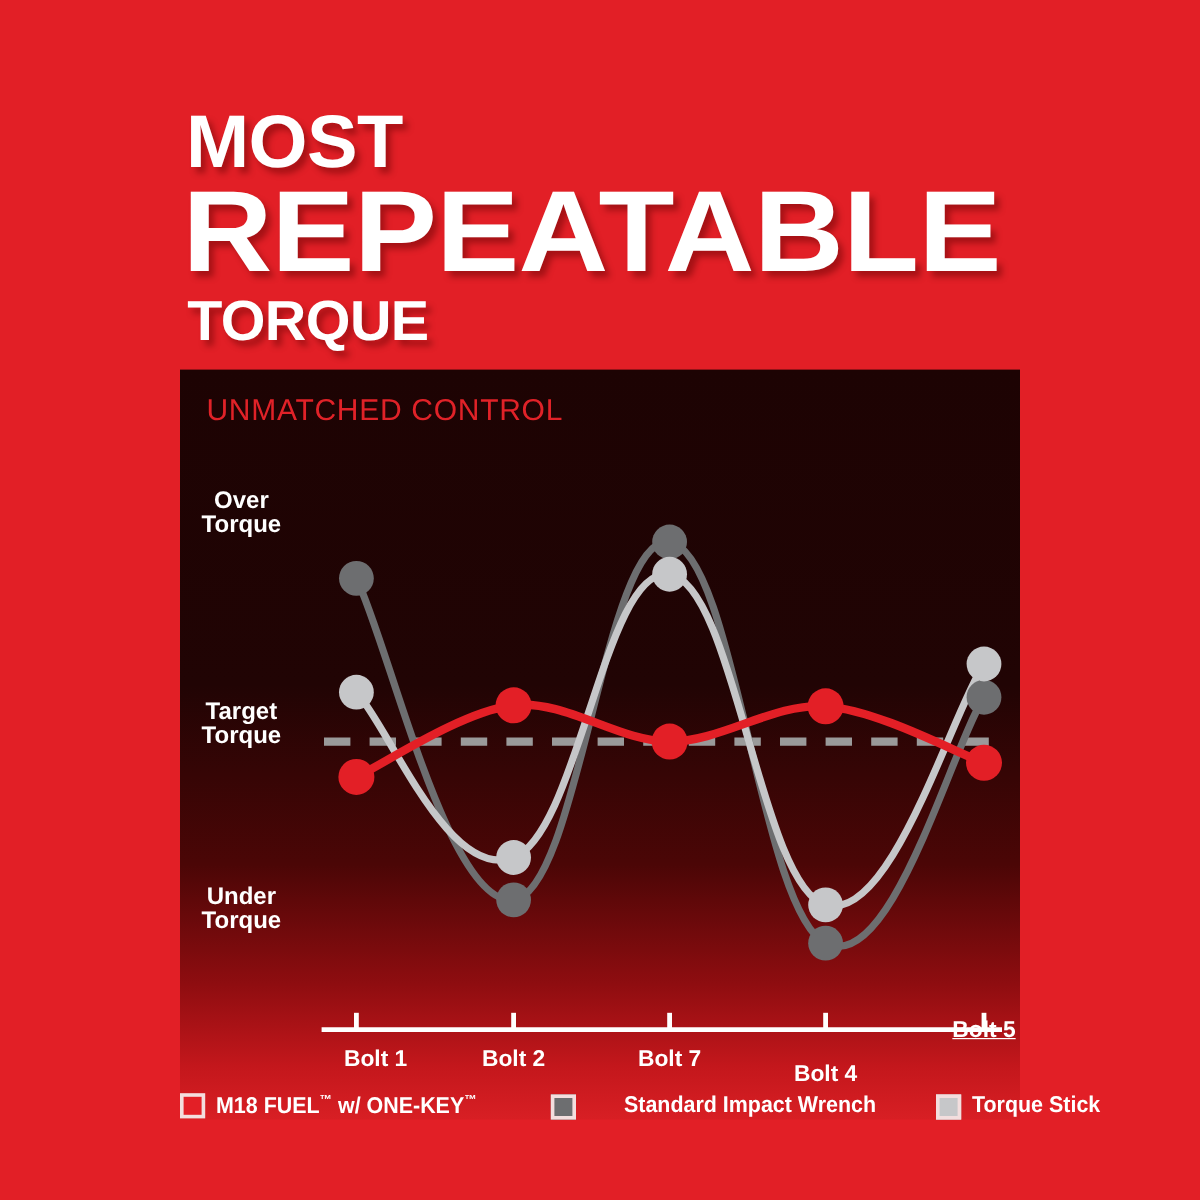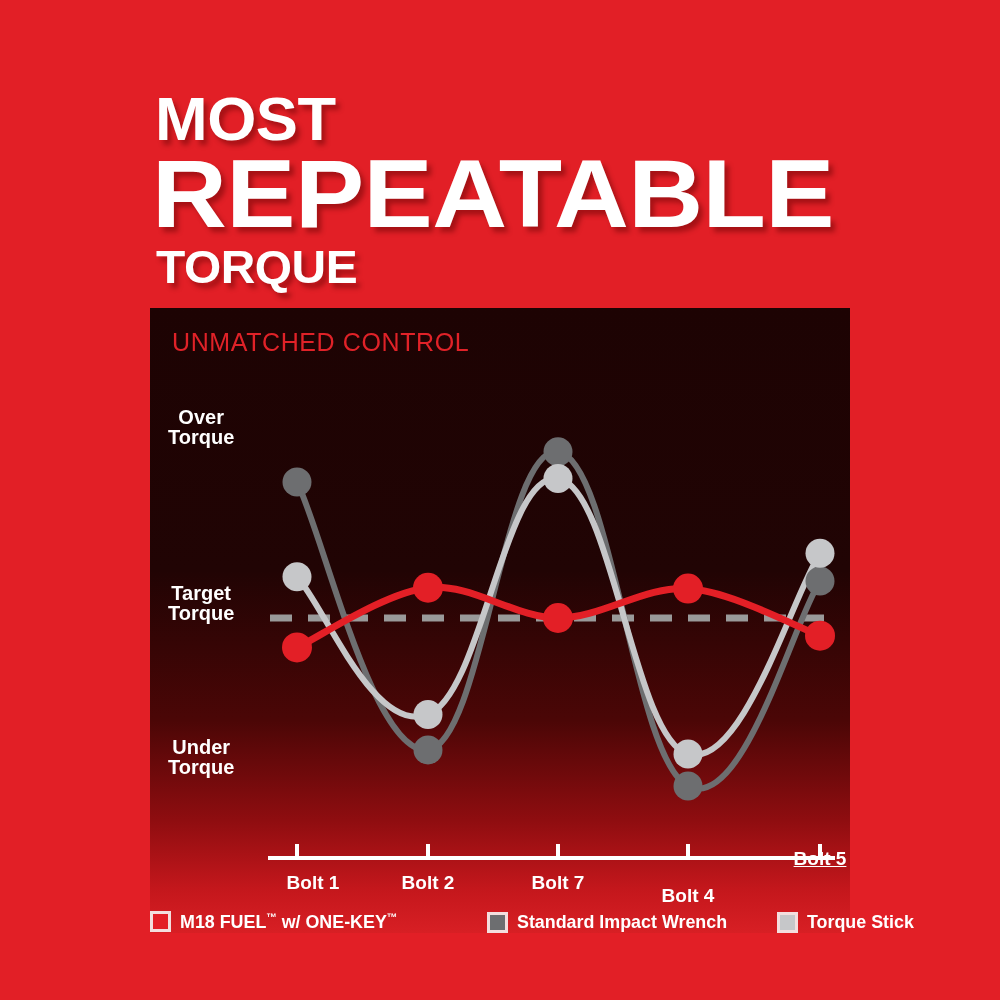--- a/index.html
+++ b/index.html
@@ -147,21 +147,21 @@
     <div class="xtick-label" style="left: 408px; top: 564px;">Bolt 7</div>
     <div class="xtick-label" style="left: 538px; top: 564px; margin-top: 13px;">Bolt 4</div>
     <div class="xtick-label" style="left: 670px; top: 540px; text-decoration: underline;">Bolt 5</div>
   </div>
 
 <div id="legend">
     <div class="legend-item" style="margin-left: 0px;">
       <span class="swatch" style="background: rgb(227, 31, 38);"></span>
       <span class="legend-text">M18 FUEL<sup>™</sup> w/ ONE-KEY<sup>™</sup></span>
     </div>
-    <div class="legend-item" style="margin-left: 76px;">
+    <div class="legend-item" style="margin-left: 48px; gap: 31px;">
       <span class="swatch" style="background: rgb(109, 110, 112);"></span>
       <span class="legend-text">Standard Impact Wrench</span>
     </div>
     <div class="legend-item" style="margin-left: 36px;">
       <span class="swatch" style="background: rgb(198, 199, 201);"></span>
       <span class="legend-text">Torque Stick</span>
     </div>
   </div>
 
 </body></html>

